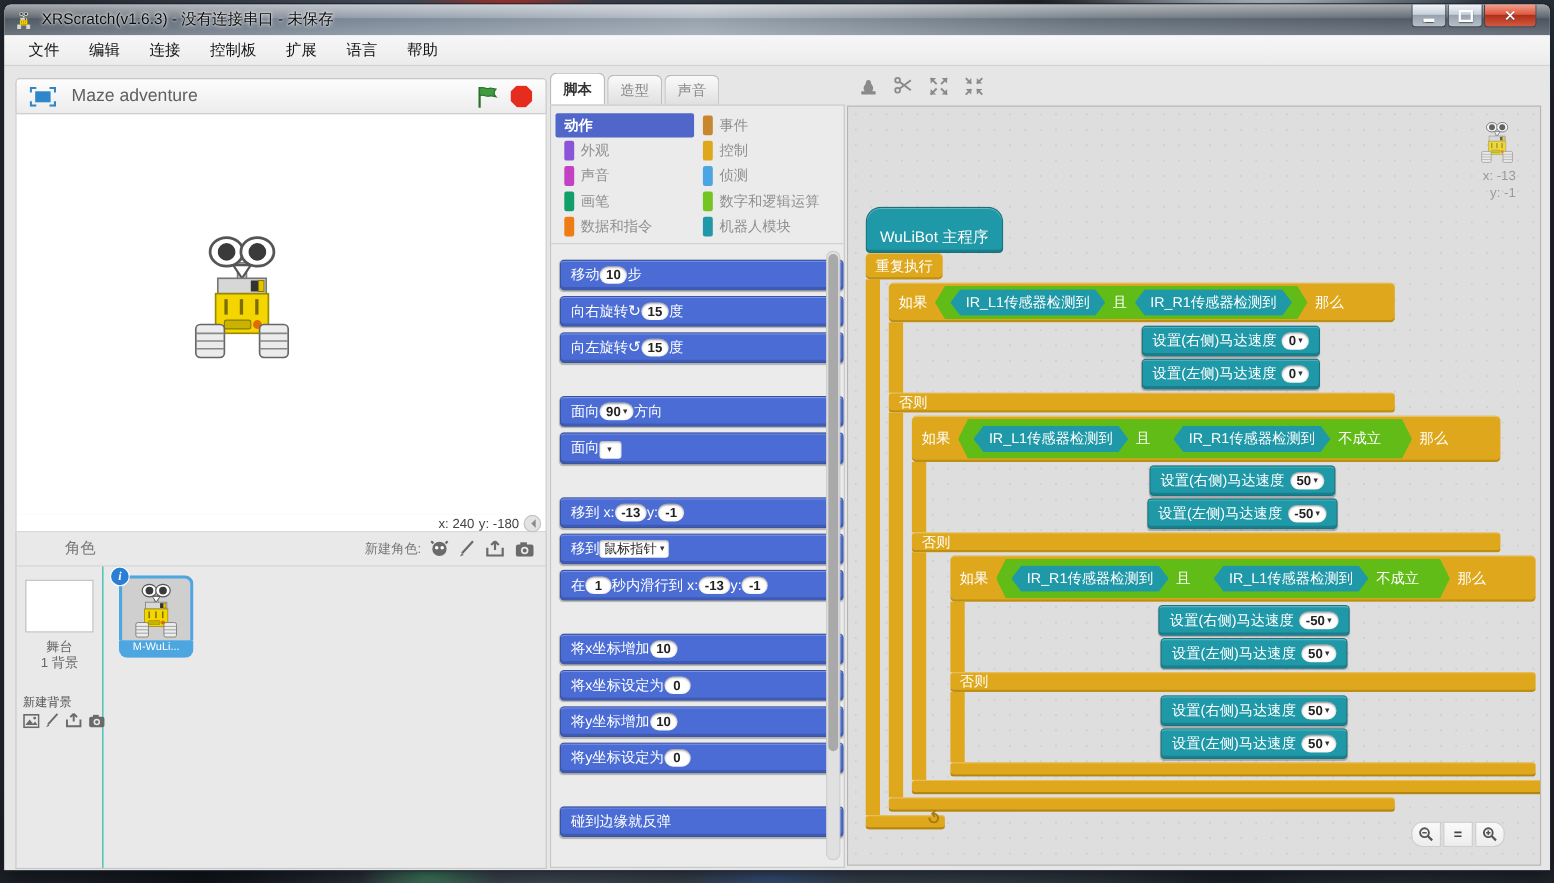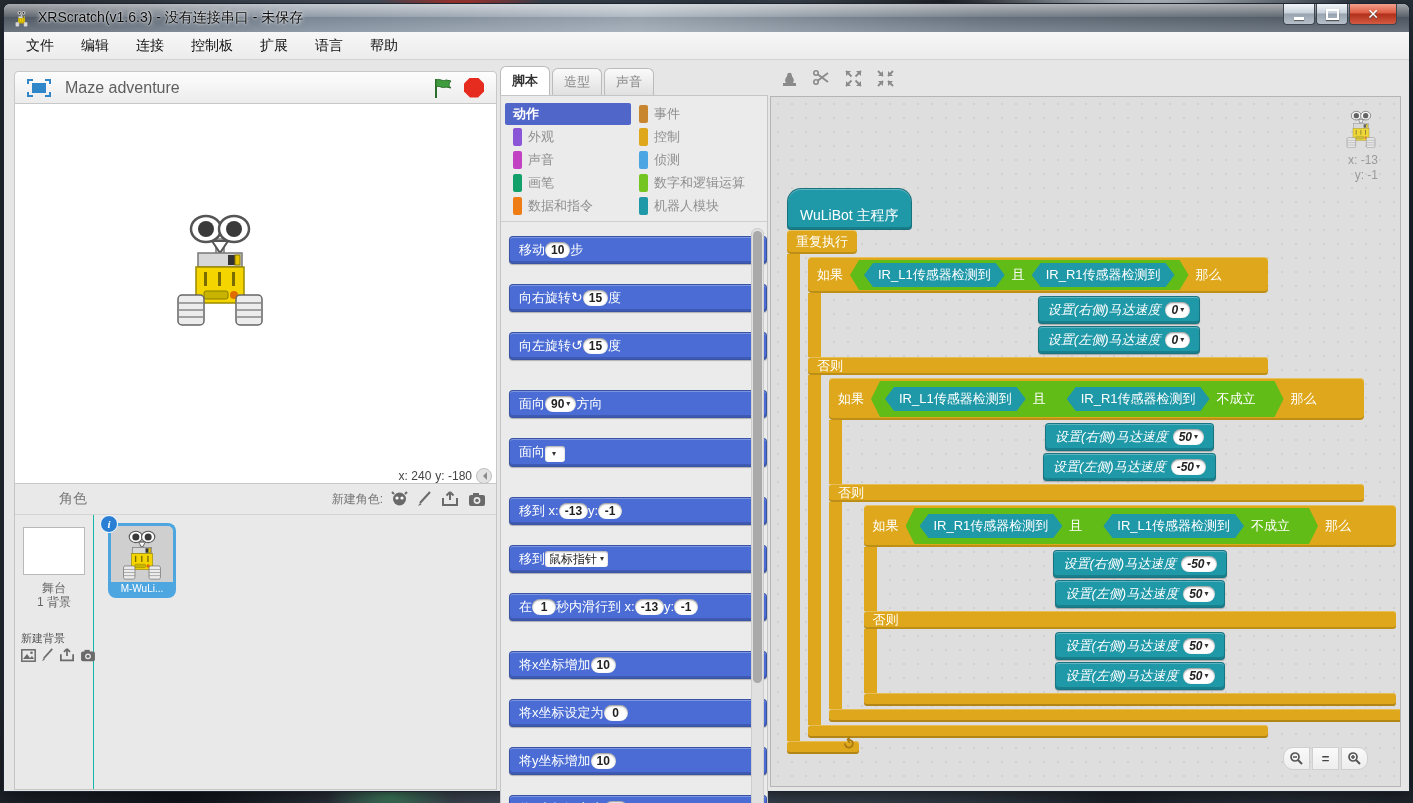--- a/index.html
+++ b/index.html
@@ -78,22 +78,22 @@
   .cat .sw{width:9px;height:18px;border-radius:2px;flex:0 0 9px;}
   .cat.sel{background:#5066c9;color:#fff;font-weight:bold;}
   .blocksarea{flex:1;position:relative;padding:14px 0 0 8px;overflow:hidden;}
   .pscroll{position:absolute;right:3px;top:6px;bottom:6px;width:11px;border-radius:6px;background:#e0e0e0;border:1px solid #cdcdcd;}
   .pscroll .thumb{position:absolute;left:1px;right:1px;top:2px;height:452px;border-radius:6px;background:#a9a9a9;}
 
   
   .blk{display:inline-flex;align-items:center;gap:5px;background:#4a6cd4;color:#fff;font-size:13px;
     padding:4px 9px;border-radius:4px;white-space:nowrap;border:1px solid rgba(0,0,0,.22);
     box-shadow:0 1px 1px rgba(0,0,0,.25), inset 0 1px 0 rgba(255,255,255,.28), inset 0 -2px 0 rgba(0,0,0,.16);}
-  .blk.teal{background:#1f98a8;font-style:italic;}
-  .mb{margin-bottom:20px;display:block;}
+  .blk.teal{background:#1f98a8;}
+  .mb{margin-bottom:5px;display:block;}
   .grp{margin-top:30px;}
   .pill{background:#fff;color:#222;border-radius:10px;padding:0 6px;font-size:12px;font-weight:bold;line-height:16px;
     min-width:12px;text-align:center;box-shadow:inset 0 1px 2px rgba(0,0,0,.45);display:inline-flex;align-items:center;justify-content:center;}
   .pill.dd::after{content:"▾";font-family:"DejaVu Sans",sans-serif;font-size:8px;margin-left:2px;color:#333;}
   .ddbox{background:#fff;color:#222;border-radius:3px;padding:0 4px;font-size:12px;line-height:16px;display:inline-flex;align-items:center;box-shadow:inset 0 1px 2px rgba(0,0,0,.35);}
   .ddbox::after{content:"▾";font-family:"DejaVu Sans",sans-serif;font-size:8px;margin-left:3px;color:#333;}
   .ddbox.empty{width:12px;height:16px;}
   .rot{font-family:"DejaVu Sans",sans-serif;font-size:14px;line-height:13px;}
 
   

